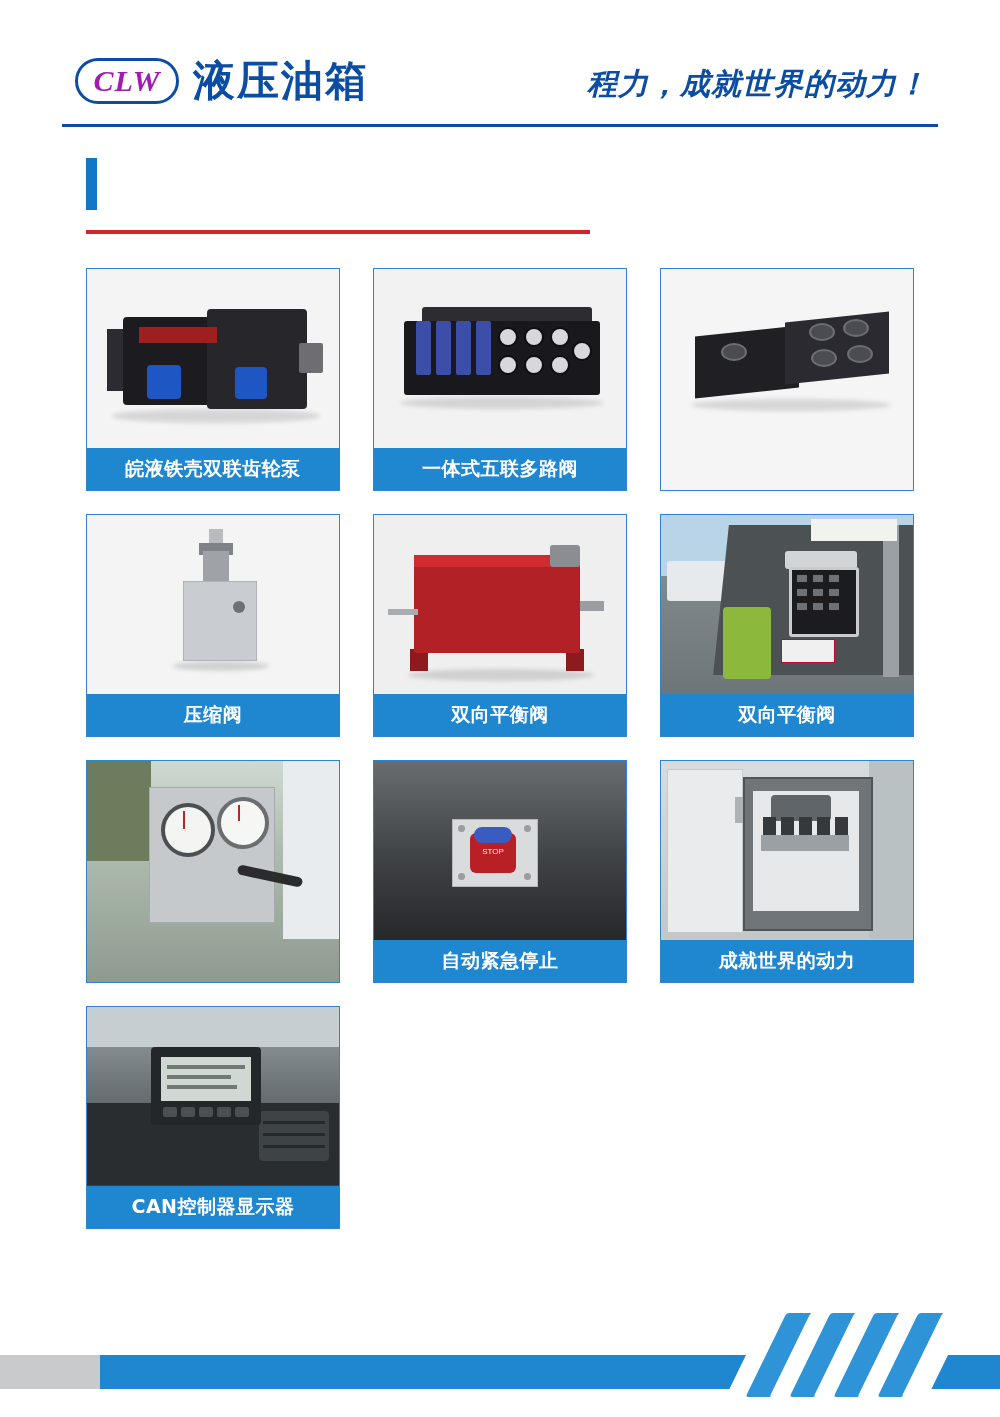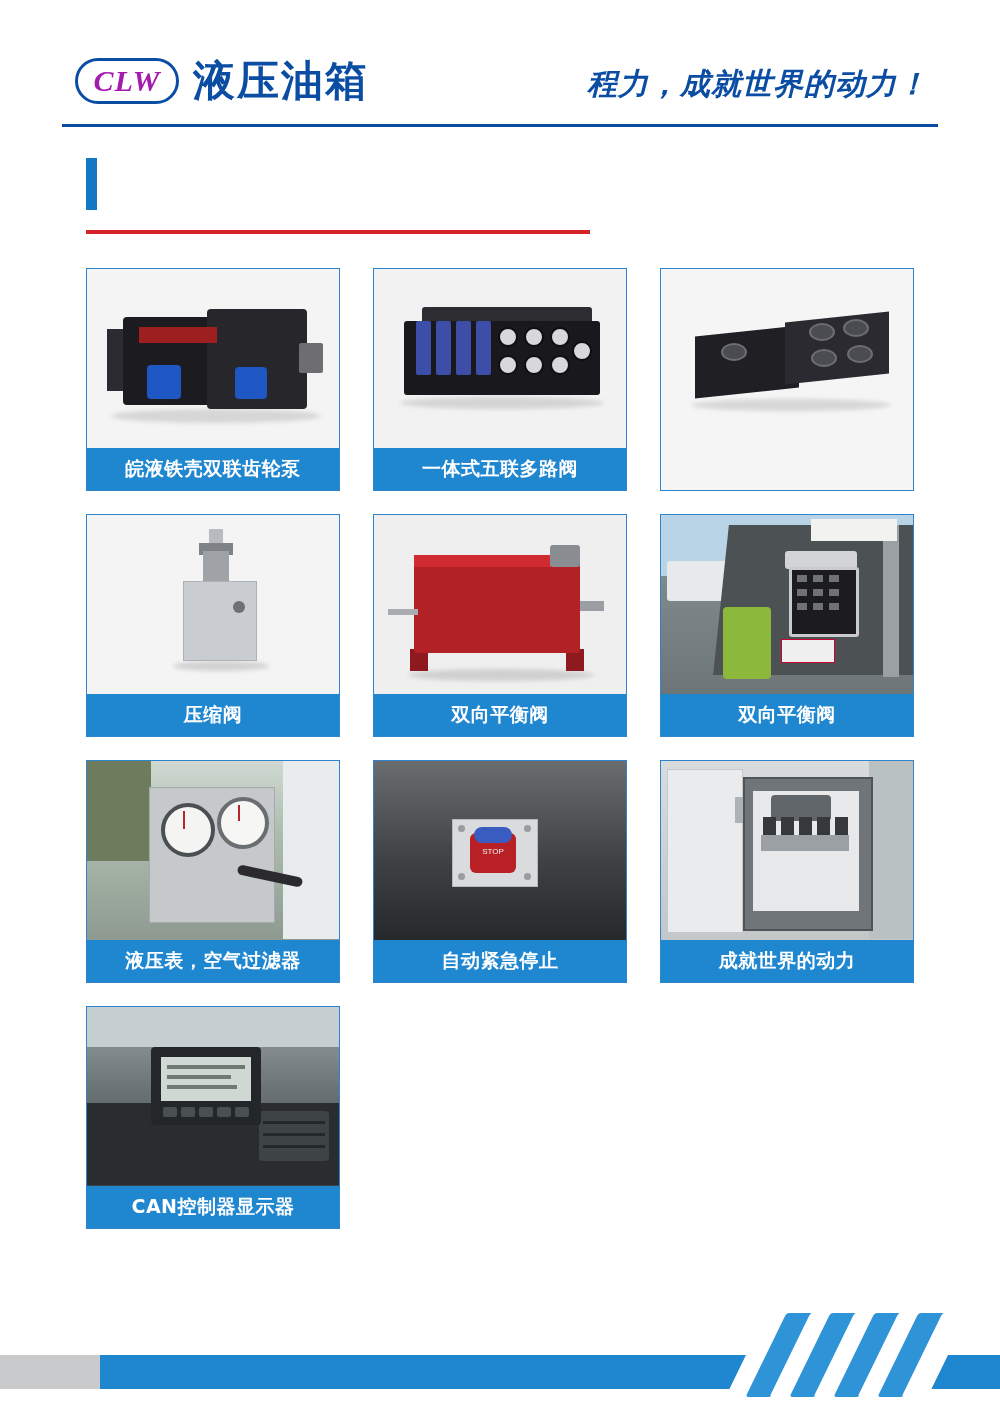--- a/index.html
+++ b/index.html
@@ -449,21 +449,20 @@
         <div class="ph trees"></div>
         <div class="ph truckR"></div>
         <div class="ph plate"></div>
         <div class="ph g1"></div>
         <div class="ph g2"></div>
         <div class="needle" style="left:96px; top:50px; width:2px; height:18px;"></div>
         <div class="needle" style="left:151px; top:44px; width:2px; height:16px;"></div>
         <div class="ph hose"></div>
       </div>
     </div>
-    <div class="card-caption">液压表，空气过滤器</div>
   </div>
 
   <div class="card">
     <div class="card-photo">
       <div class="ph p10">
         <div class="ph box"></div>
         <div class="screw" style="left:84px; top:64px"></div>
         <div class="screw" style="left:150px; top:64px"></div>
         <div class="screw" style="left:84px; top:112px"></div>
         <div class="screw" style="left:150px; top:112px"></div>

